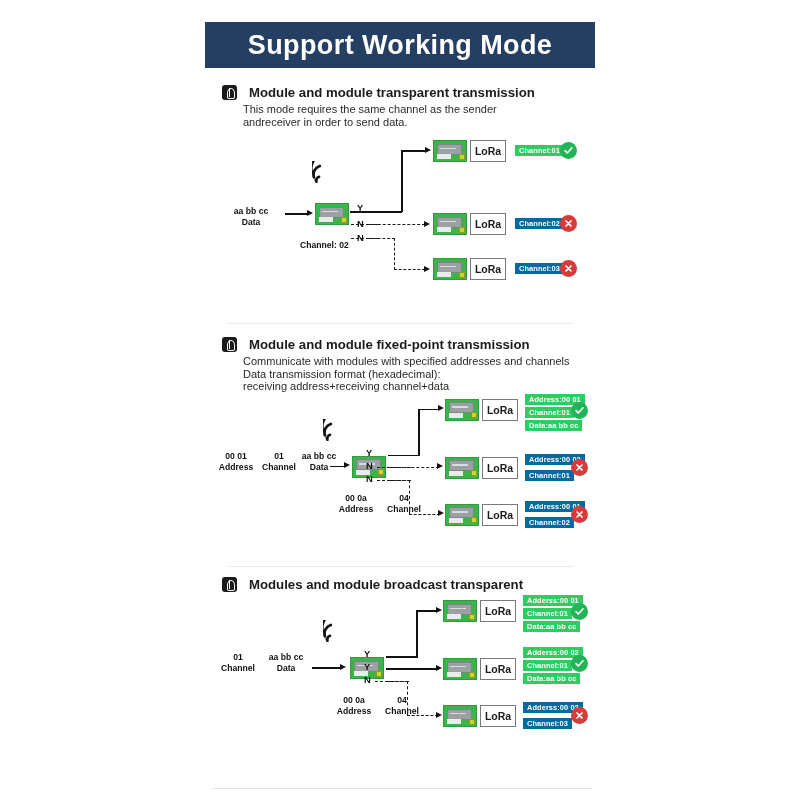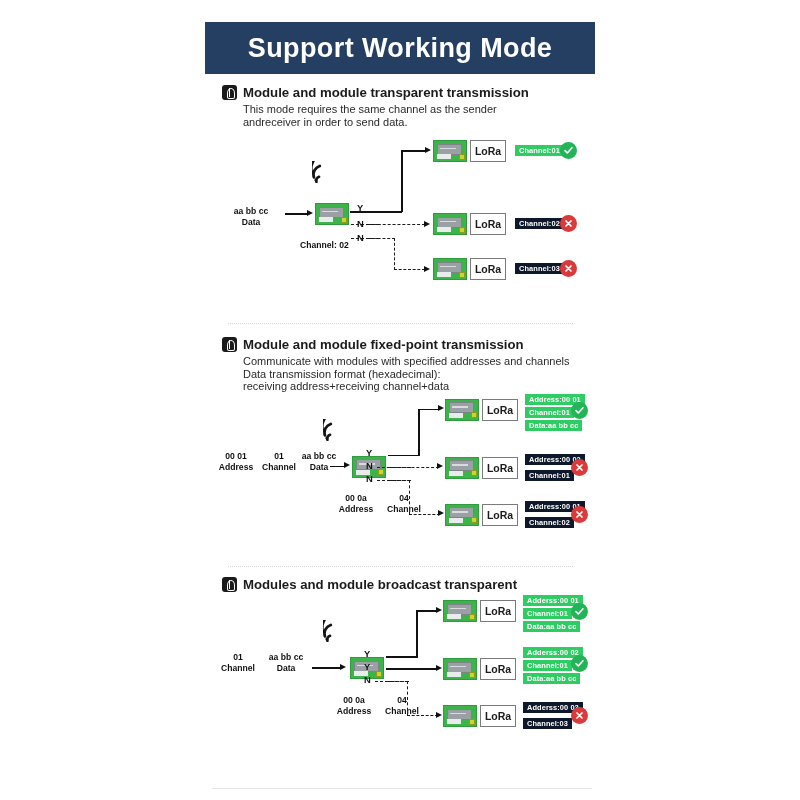--- a/index.html
+++ b/index.html
@@ -5,30 +5,30 @@
   html,body{margin:0;padding:0;}
   body{
     width:800px;height:800px;background:#ffffff;
     font-family:"Liberation Sans",sans-serif;
     color:#1b1b1b;overflow:hidden;
   }
   .page{position:relative;width:800px;height:800px;}
 
   
   .banner{
-    position:absolute;left:205px;top:22px;width:390px;height:52px;
+    position:absolute;left:205px;top:22px;width:390px;height:46px;
     background:#243f61;display:flex;align-items:center;justify-content:center;
   }
   .banner-title{
     color:#ffffff;font-size:27px;font-weight:bold;letter-spacing:.4px;
   }
 
   
   .section{position:absolute;left:205px;width:390px;}
-  .sec-head{display:flex;align-items:flex-end;gap:6px;padding-left:17px;}
+  .sec-head{display:flex;align-items:flex-end;gap:12px;padding-left:17px;}
   .sec-icon{
     width:15px;height:15px;border-radius:3px;background:#1a1a1a;
     flex:0 0 auto;position:relative;margin-top:1px;
   }
   .sec-icon::before{
     content:"";position:absolute;left:4.5px;top:2.5px;width:6px;height:9px;
     border:1.6px solid #ffffff;border-radius:50% 50% 2px 2px;
   }
   .sec-icon::after{
     content:"";position:absolute;left:7px;top:3px;width:1.2px;height:9px;background:#fff;
@@ -84,21 +84,21 @@
   
   .wifi{position:absolute;width:26px;height:22px;}
 
   
   .badge{
     position:absolute;height:11px;padding:0 4px;box-sizing:border-box;
     display:flex;align-items:center;font-size:7.4px;font-weight:bold;
     color:#ffffff;white-space:nowrap;letter-spacing:.1px;
   }
   .badge.ok{background:#2ecc63;}
-  .badge.bad{background:#0f172a;}
+  .badge.bad{background:#0369a1;}
 
   
   .status{
     position:absolute;width:17px;height:17px;border-radius:50%;
     display:flex;align-items:center;justify-content:center;
   }
   .status.ok{background:#22b457;}
   .status.bad{background:#d93a3a;}
   .status svg{display:block;}
 

